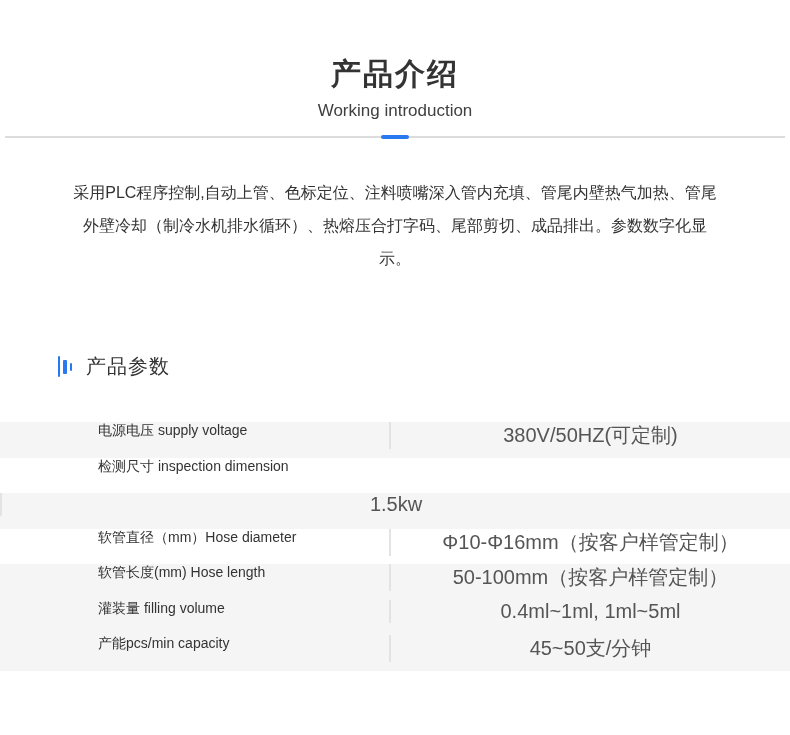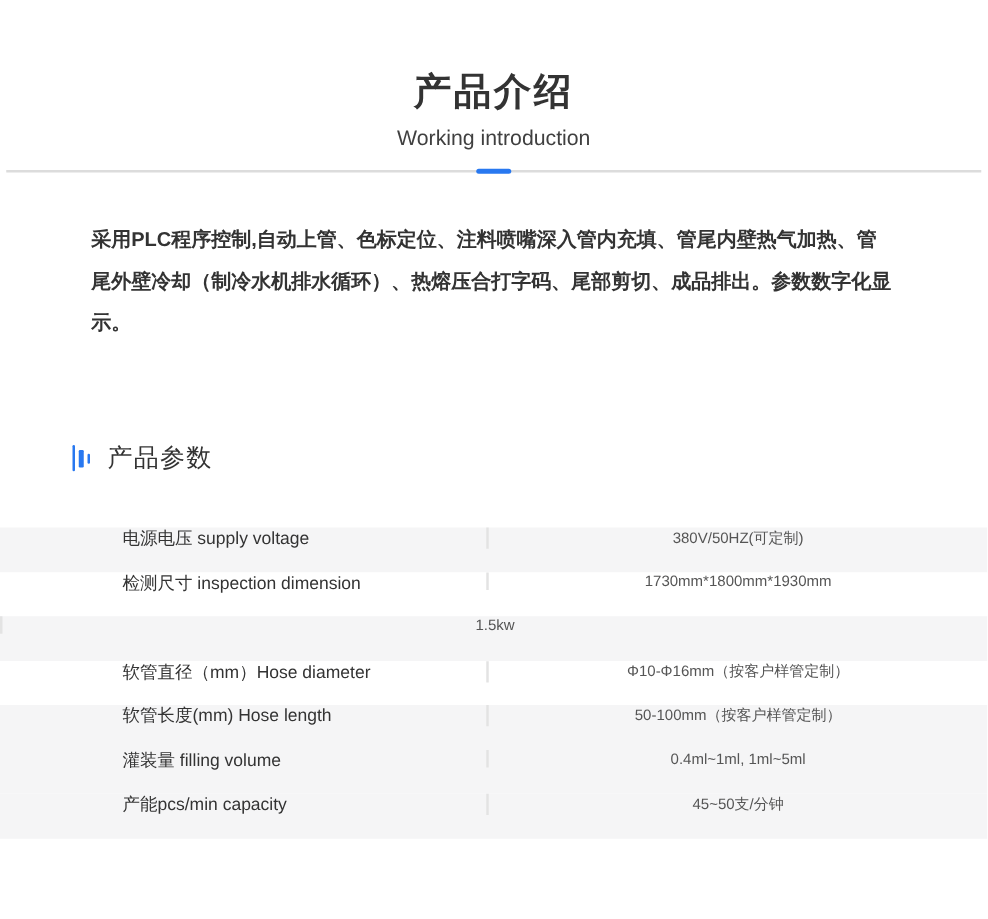--- a/index.html
+++ b/index.html
@@ -51,22 +51,22 @@
     border-radius: 2px;
     background: var(--accent);
   }
 
   
   .description {
     width: 644px;
     margin: 37px auto 0 auto;
     font-size: 16px;
     line-height: 33px;
+    text-align: center;
     color: #333;
-    font-weight: bold;
   }
 
   
   .section-header {
     margin: 78px 0 0 58px;
     display: flex;
     align-items: center;
   }
   .eq-icon {
     display: flex;
@@ -102,21 +102,21 @@
     font-size: 14px;
     color: #333;
     white-space: nowrap;
   }
   .t-value {
     flex: 1;
     display: flex;
     align-items: center;
     justify-content: center;
     border-left: 2px solid #e3e3e3;
-    font-size: 12px;
+    font-size: 20px;
     color: #555;
     white-space: nowrap;
   }
 </style>
 </head>
 <body>
 
 <div class="hero">
   <div class="hero-title">产品介绍</div>
   <div class="hero-subtitle">Working introduction</div>
@@ -138,21 +138,20 @@
   <span class="section-title">产品参数</span>
 </div>
 
 <div class="param-table">
   <div class="t-row alt">
     <div class="t-label">电源电压 supply voltage</div>
     <div class="t-value">380V/50HZ(可定制)</div>
   </div>
   <div class="t-row">
     <div class="t-label">检测尺寸 inspection dimension</div>
-    <div class="t-value">1730mm*1800mm*1930mm</div>
   </div>
   <div class="t-row alt">
     <div class="t-value">1.5kw</div>
   </div>
   <div class="t-row">
     <div class="t-label">软管直径（mm）Hose diameter</div>
     <div class="t-value">Φ10-Φ16mm（按客户样管定制）</div>
   </div>
   <div class="t-row alt">
     <div class="t-label">软管长度(mm) Hose length</div>

